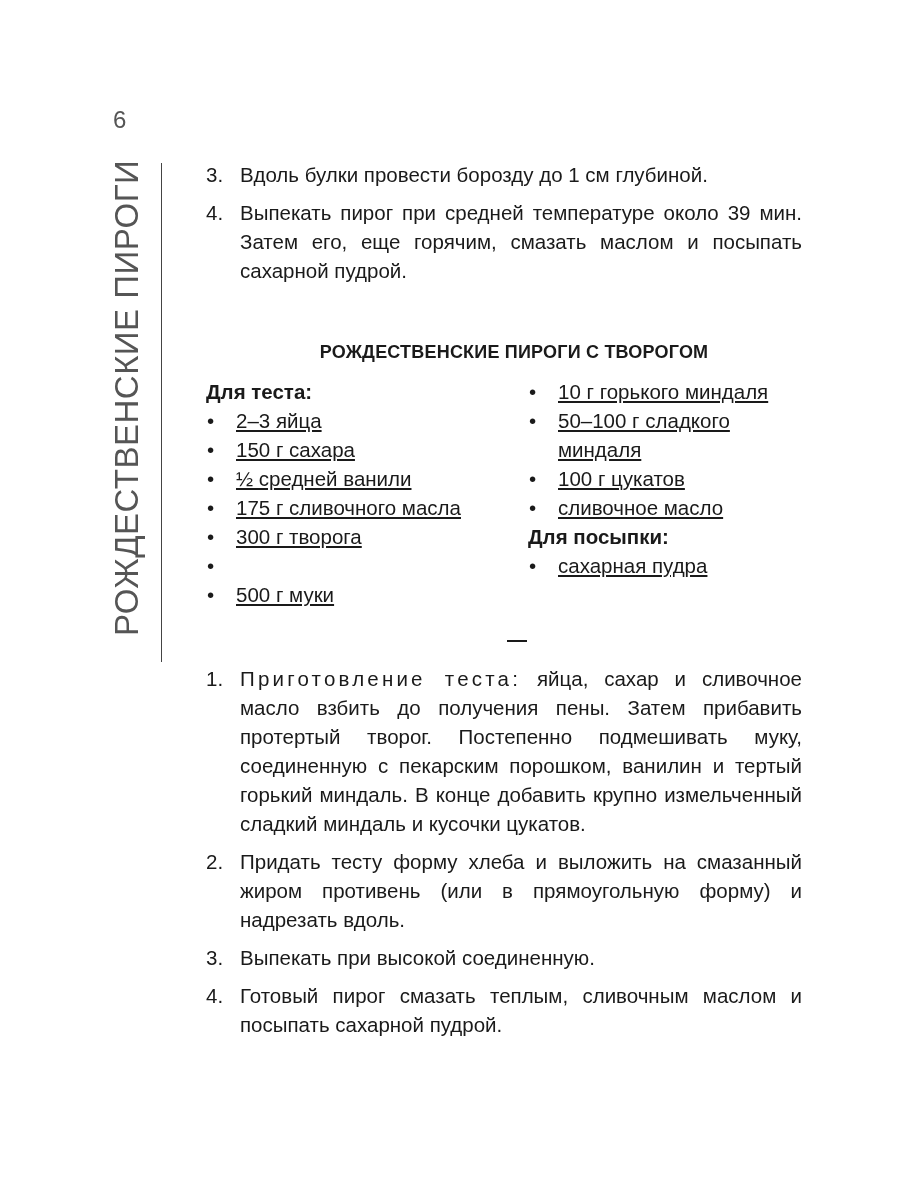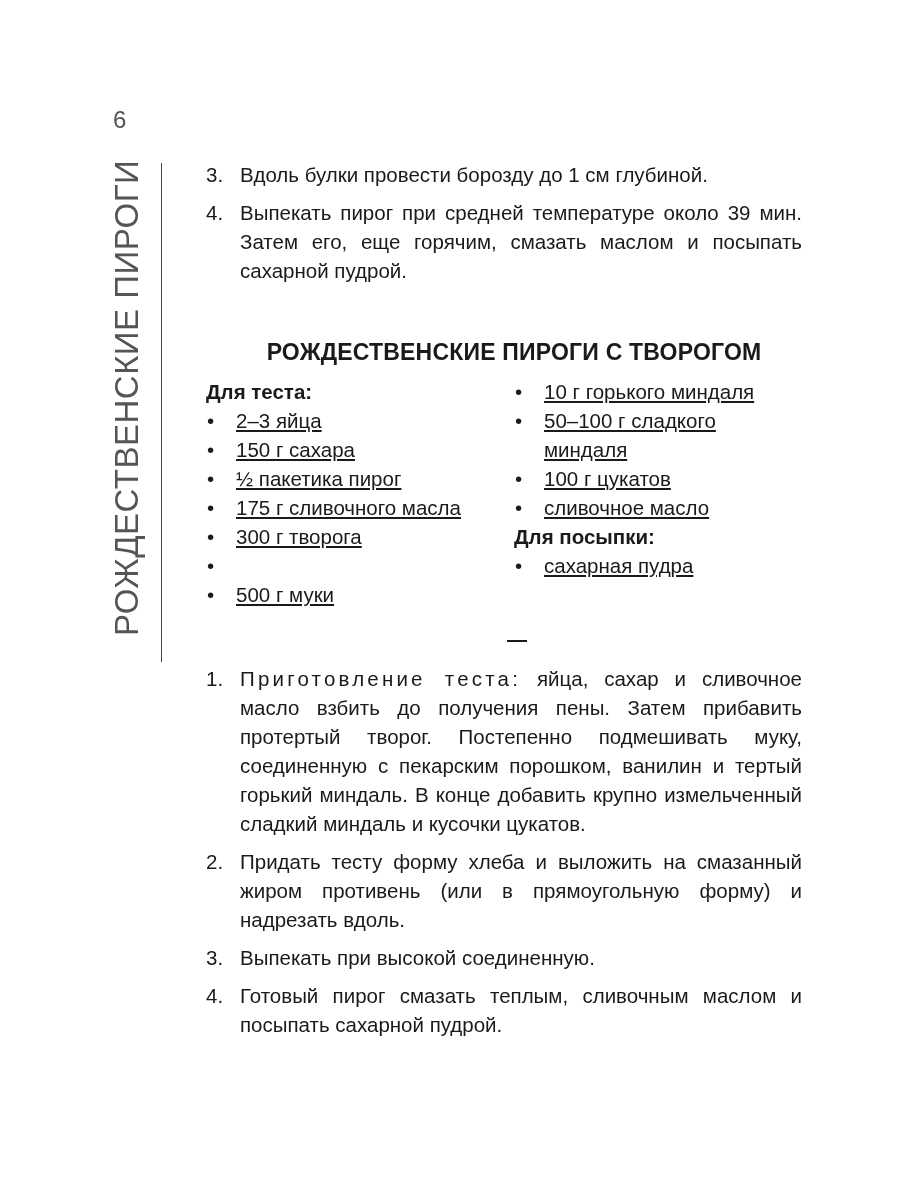--- a/index.html
+++ b/index.html
@@ -7,22 +7,22 @@
          font-family: "Liberation Sans", "DejaVu Sans", sans-serif; color: #1a1a1a; }
   .page-number { position: absolute; left: 113px; top: 106px; font-size: 24px; color: #555; }
   .running-head { position: absolute; left: 108px; top: 636px; transform-origin: 0 0;
                   transform: rotate(-90deg); font-size: 33px; color: #555; letter-spacing: 0.5px;
                   white-space: nowrap; width: 480px; }
   .running-rule { position: absolute; left: 161px; top: 163px; width: 1px; height: 499px; background: #444; }
   .content { position: absolute; left: 206px; top: 160px; width: 596px; font-size: 20.5px; line-height: 29px; }
   .step { display: flex; margin-bottom: 9px; }
   .step .num { width: 34px; flex: none; }
   .step .txt { flex: 1; text-align: justify; }
-  .recipe-title { text-align: center; font-weight: bold; font-size: 23px; margin: 53px 0 10px 0; padding-left: 20px; letter-spacing: 0.2px; }
-  .ingredients { display: flex; }
+  .recipe-title { text-align: center; font-weight: bold; font-size: 18px; margin: 53px 0 10px 0; padding-left: 20px; letter-spacing: 0.2px; }
+  .ingredients { display: flex; gap: 14px; }
   .col { flex: none; }
   .col.left { width: 308px; }
   .col.right { width: 288px; }
   .group-title { font-weight: bold; }
   .ing { display: flex; }
   .ing .bullet { width: 29px; flex: none; padding-left: 1px; }
   .ing .t { flex: 1; text-decoration: underline; }
   .divider { text-align: center; margin: 16px 0 10px 0; font-size: 20px; font-weight: bold; padding-left: 26px; }
   .letterspaced { letter-spacing: 3.2px; margin-top: 35px; }
 </style>
@@ -53,21 +53,21 @@
       <div class="ing">
           <span class="bullet">•</span>
           <span class="t">2–3 яйца</span>
         </div>
       <div class="ing">
           <span class="bullet">•</span>
           <span class="t">150 г сахара</span>
         </div>
       <div class="ing">
           <span class="bullet">•</span>
-          <span class="t">½ пакетика пирог</span>
+          <span class="t">½ средней ванили</span>
         </div>
       <div class="ing">
           <span class="bullet">•</span>
           <span class="t">175 г сливочного масла</span>
         </div>
       <div class="ing">
           <span class="bullet">•</span>
           <span class="t">300 г творога</span>
         </div>
       <div class="ing">

